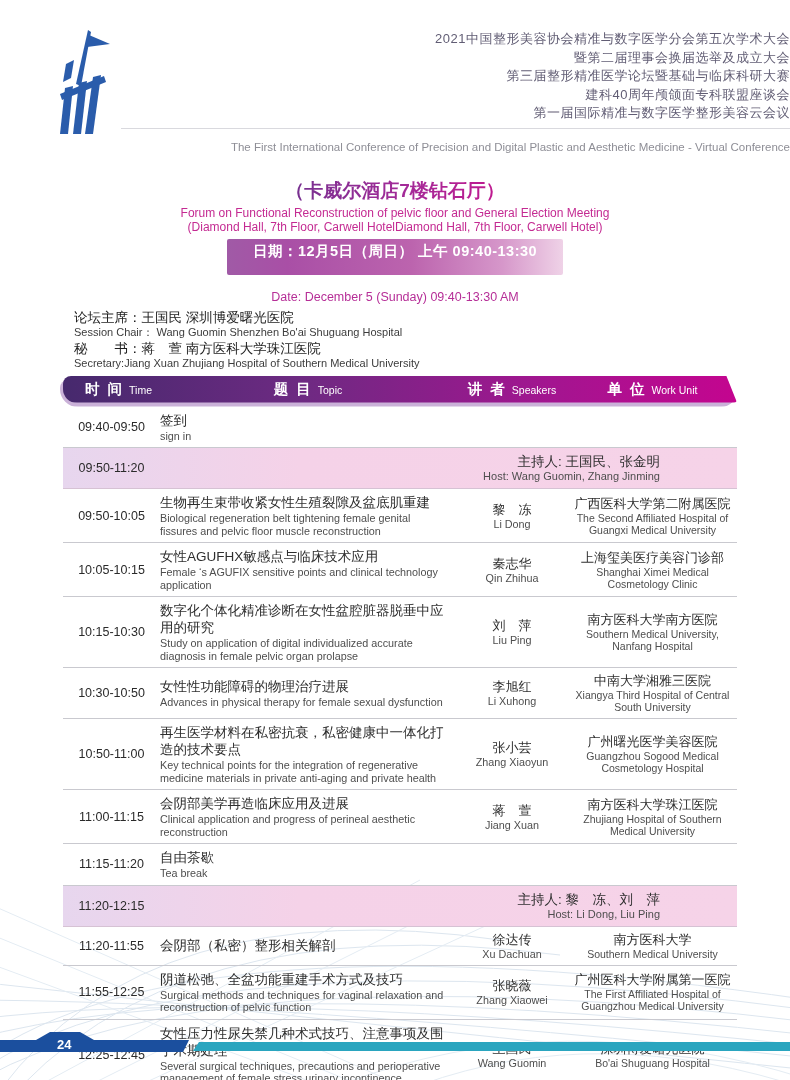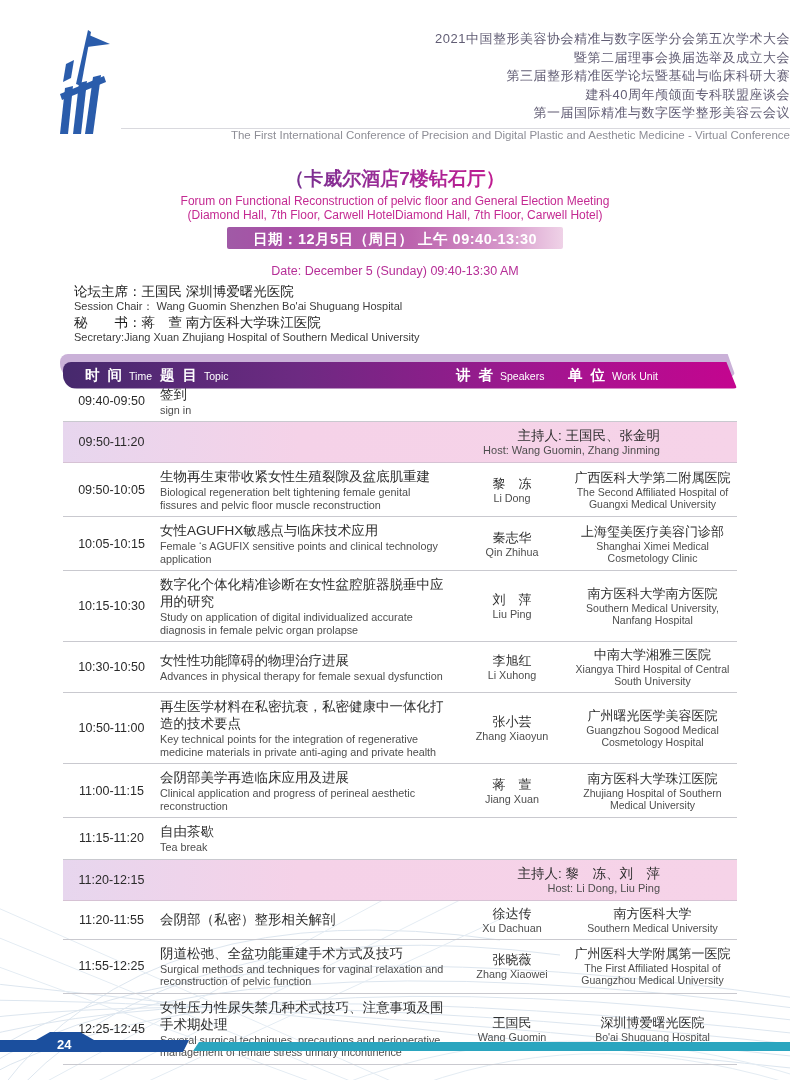--- a/index.html
+++ b/index.html
@@ -9,60 +9,60 @@
     font-family:"Liberation Sans","DejaVu Sans",sans-serif;
   }
   
   .bg-waves { position:absolute; left:0; bottom:0; width:790px; height:230px; z-index:0; pointer-events:none; }
   
   .hdr { position:relative; z-index:2; display:flex; margin:30px 0 0 58px;text-align:right; }
   .hdr-logo { width:54px; flex:0 0 54px; }
   .hdr-text { flex:1; margin-left:9px; padding-right:0; }
   .hdr-cn { font-size:13px; line-height:18.5px; color:#615d74; letter-spacing:0.5px; }
   .hdr-divider { border-top:1px solid #d9d9de; margin-top:5px; }
-  .hdr-en { font-size:11.5px; color:#8e8e96; margin-top:0; }
+  .hdr-en { font-size:11.5px; color:#8e8e96; margin-top:12px; }
   
   .forum { position:relative; z-index:2; text-align:center; margin-top:10px; }
   .forum-title {
     font-size:28px; font-weight:bold; letter-spacing:1px;
     background:linear-gradient(90deg,#5a2c82 0%,#8e2f96 45%,#c2188f 100%);
     -webkit-background-clip:text; background-clip:text;
     color:transparent; display:inline-block;
   }
   .forum-sub {
     font-size:19px; font-weight:bold; margin-top:15px;
     background:linear-gradient(90deg,#73308f 0%,#a42a98 55%,#c2188f 100%);
     -webkit-background-clip:text; background-clip:text;
     color:transparent; display:inline-block;
   }
   .forum-en { font-size:12px; color:#c42a92; line-height:14px; margin-top:2px; }
   .forum-venue { font-size:12px; color:#c42a92; line-height:14px; }
   .date-banner {
-    display:inline-block; margin-top:5px; padding:3px 26px 0 26px; border-radius:2px;
+    display:inline-block; margin-top:5px; padding:3px 26px 14px 26px; border-radius:2px;
     background:linear-gradient(90deg,#a05aa6 0%,#a94fa6 18%,#bc64ae 55%,#d697ca 82%,#efd2e7 100%);
     color:#ffffff; font-weight:bold; font-size:14.5px; letter-spacing:0.5px;
   }
   .date-en { font-size:12.5px; color:#b62e97; margin-top:15px; }
   
   .officials { position:relative; z-index:2; margin:6px 0 0 74px; }
   .off-cn { font-size:13.5px; color:#1c1c1c; line-height:16px; }
   .off-en { font-size:11px; color:#3c3c3c; line-height:13px; margin-bottom:2px; }
   
   .thead-wrap { position:relative; z-index:2; margin:6px 0 0 63px; width:676px; height:31px; }
   .thead-glow {
     position:absolute; left:-3px; top:4px; width:677px; height:27px; background:#cab1d8;
     border-radius:8px 2px 16px 18px; clip-path:polygon(0 0,98.6% 0,100% 100%,0 100%);
   }
   .thead {
-    position:absolute; left:0; top:12px; width:674px; height:27px;
+    position:absolute; left:0; top:0; width:674px; height:27px;
     background:linear-gradient(90deg,#46296d 0%,#6d2a82 35%,#a31590 72%,#c4058f 100%);
     border-radius:8px 2px 4px 14px; clip-path:polygon(0 0,98.4% 0,100% 100%,0 100%);
     display:grid; grid-template-columns:97px 296px 112px 1fr; align-items:center; color:#fff;
   }
-  .th { text-align:left; white-space:nowrap; }
+  .th { text-align:center; white-space:nowrap; }
   .th-time { text-align:left; padding-left:22px; }
   .th .cn { font-size:14.5px; font-weight:bold; letter-spacing:2px; }
   .th .en { font-size:10.5px; margin-left:5px; }
   
   .ttable { position:relative; z-index:2; margin-left:63px; width:674px; }
   .row {
     display:grid; grid-template-columns:97px 296px 112px 1fr;
     align-items:center; border-bottom:1px solid #c9c9cf; padding:5px 0;
   }
   .cell-time { text-align:center; font-size:12.5px; color:#2a2a2a; }

